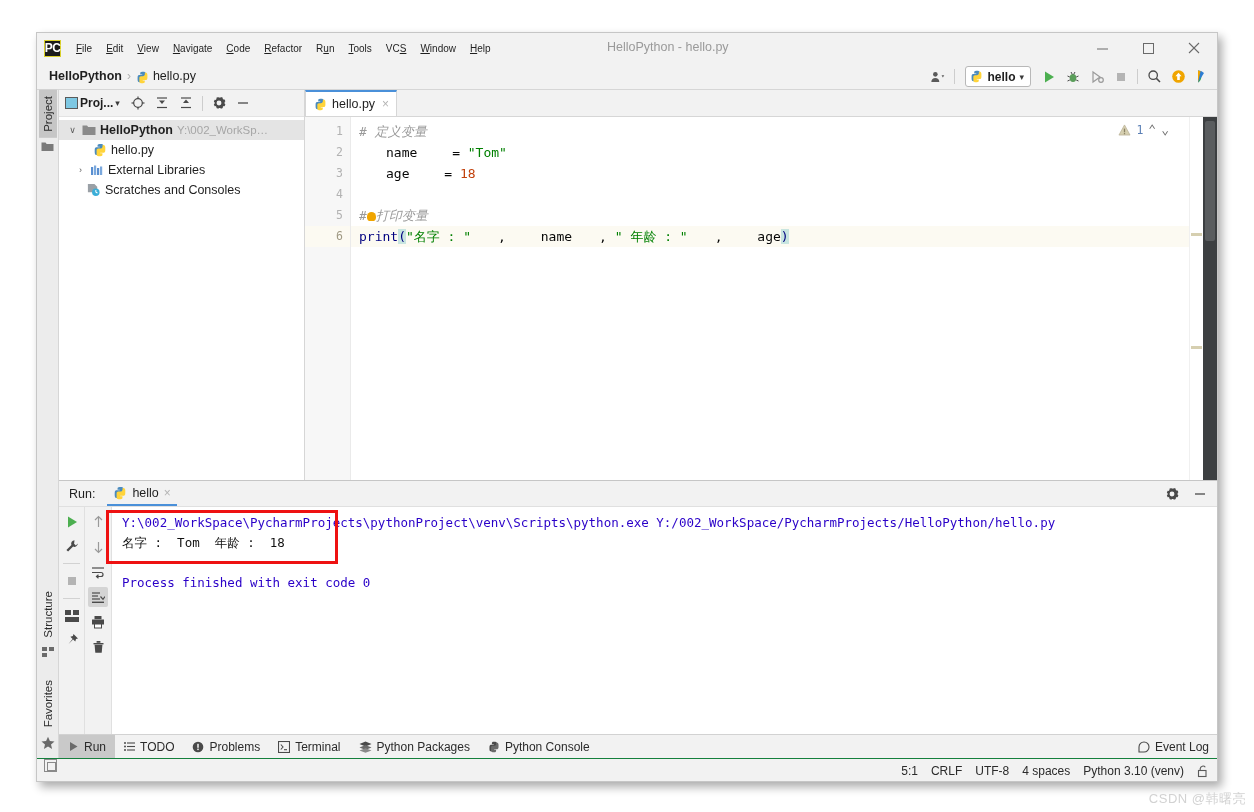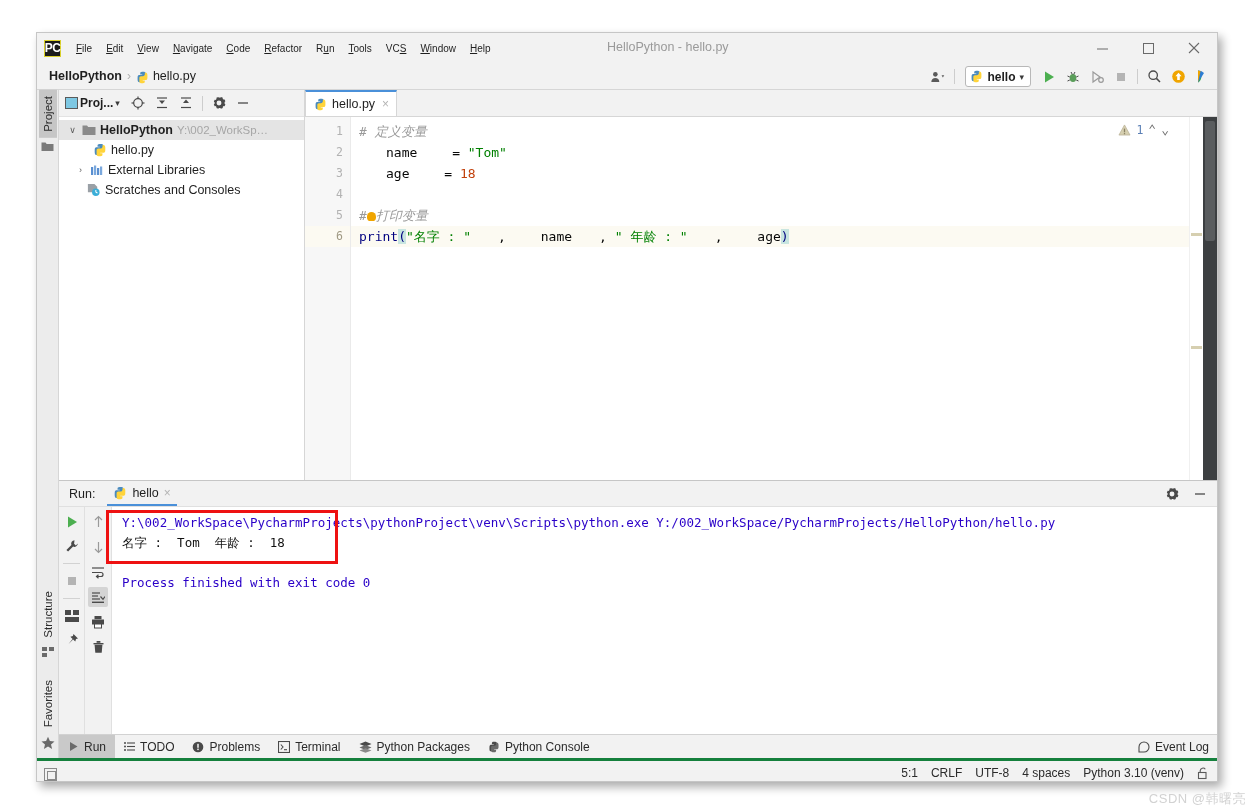--- a/index.html
+++ b/index.html
@@ -283,22 +283,22 @@
   .event-log {
     position: absolute; right: 8px; top: 0; height: 24px;
     display: flex; align-items: center; gap: 5px;
     font-size: 12px; color: #2b2b2b;
   }
 
   
   .status-bar {
     height: 23px; min-height: 23px;
     background: #f2f2f2;
-    display: flex; align-items: flex-end; position: relative;
-    border-top: 3px solid #15803d;
+    display: flex; align-items: flex-start; position: relative;
+    border-top: 1px solid #15803d;
   }
   .status-left { display: flex; align-items: center; padding-left: 7px; }
   .sq-ico { width: 13px; height: 13px; border: 1.5px solid #8a8a8a; position: relative; }
   .sq-ico::after { content:""; position:absolute; left:2px; top:2px; width:7px; height:7px; border:1px solid #8a8a8a;}
   .status-right {
     position: absolute; right: 8px; top: 0; height: 23px;
     display: flex; align-items: center; gap: 13px;
     font-size: 12px; color: #2b2b2b;
   }
   .lock-ico { width: 12px; height: 12px; }

